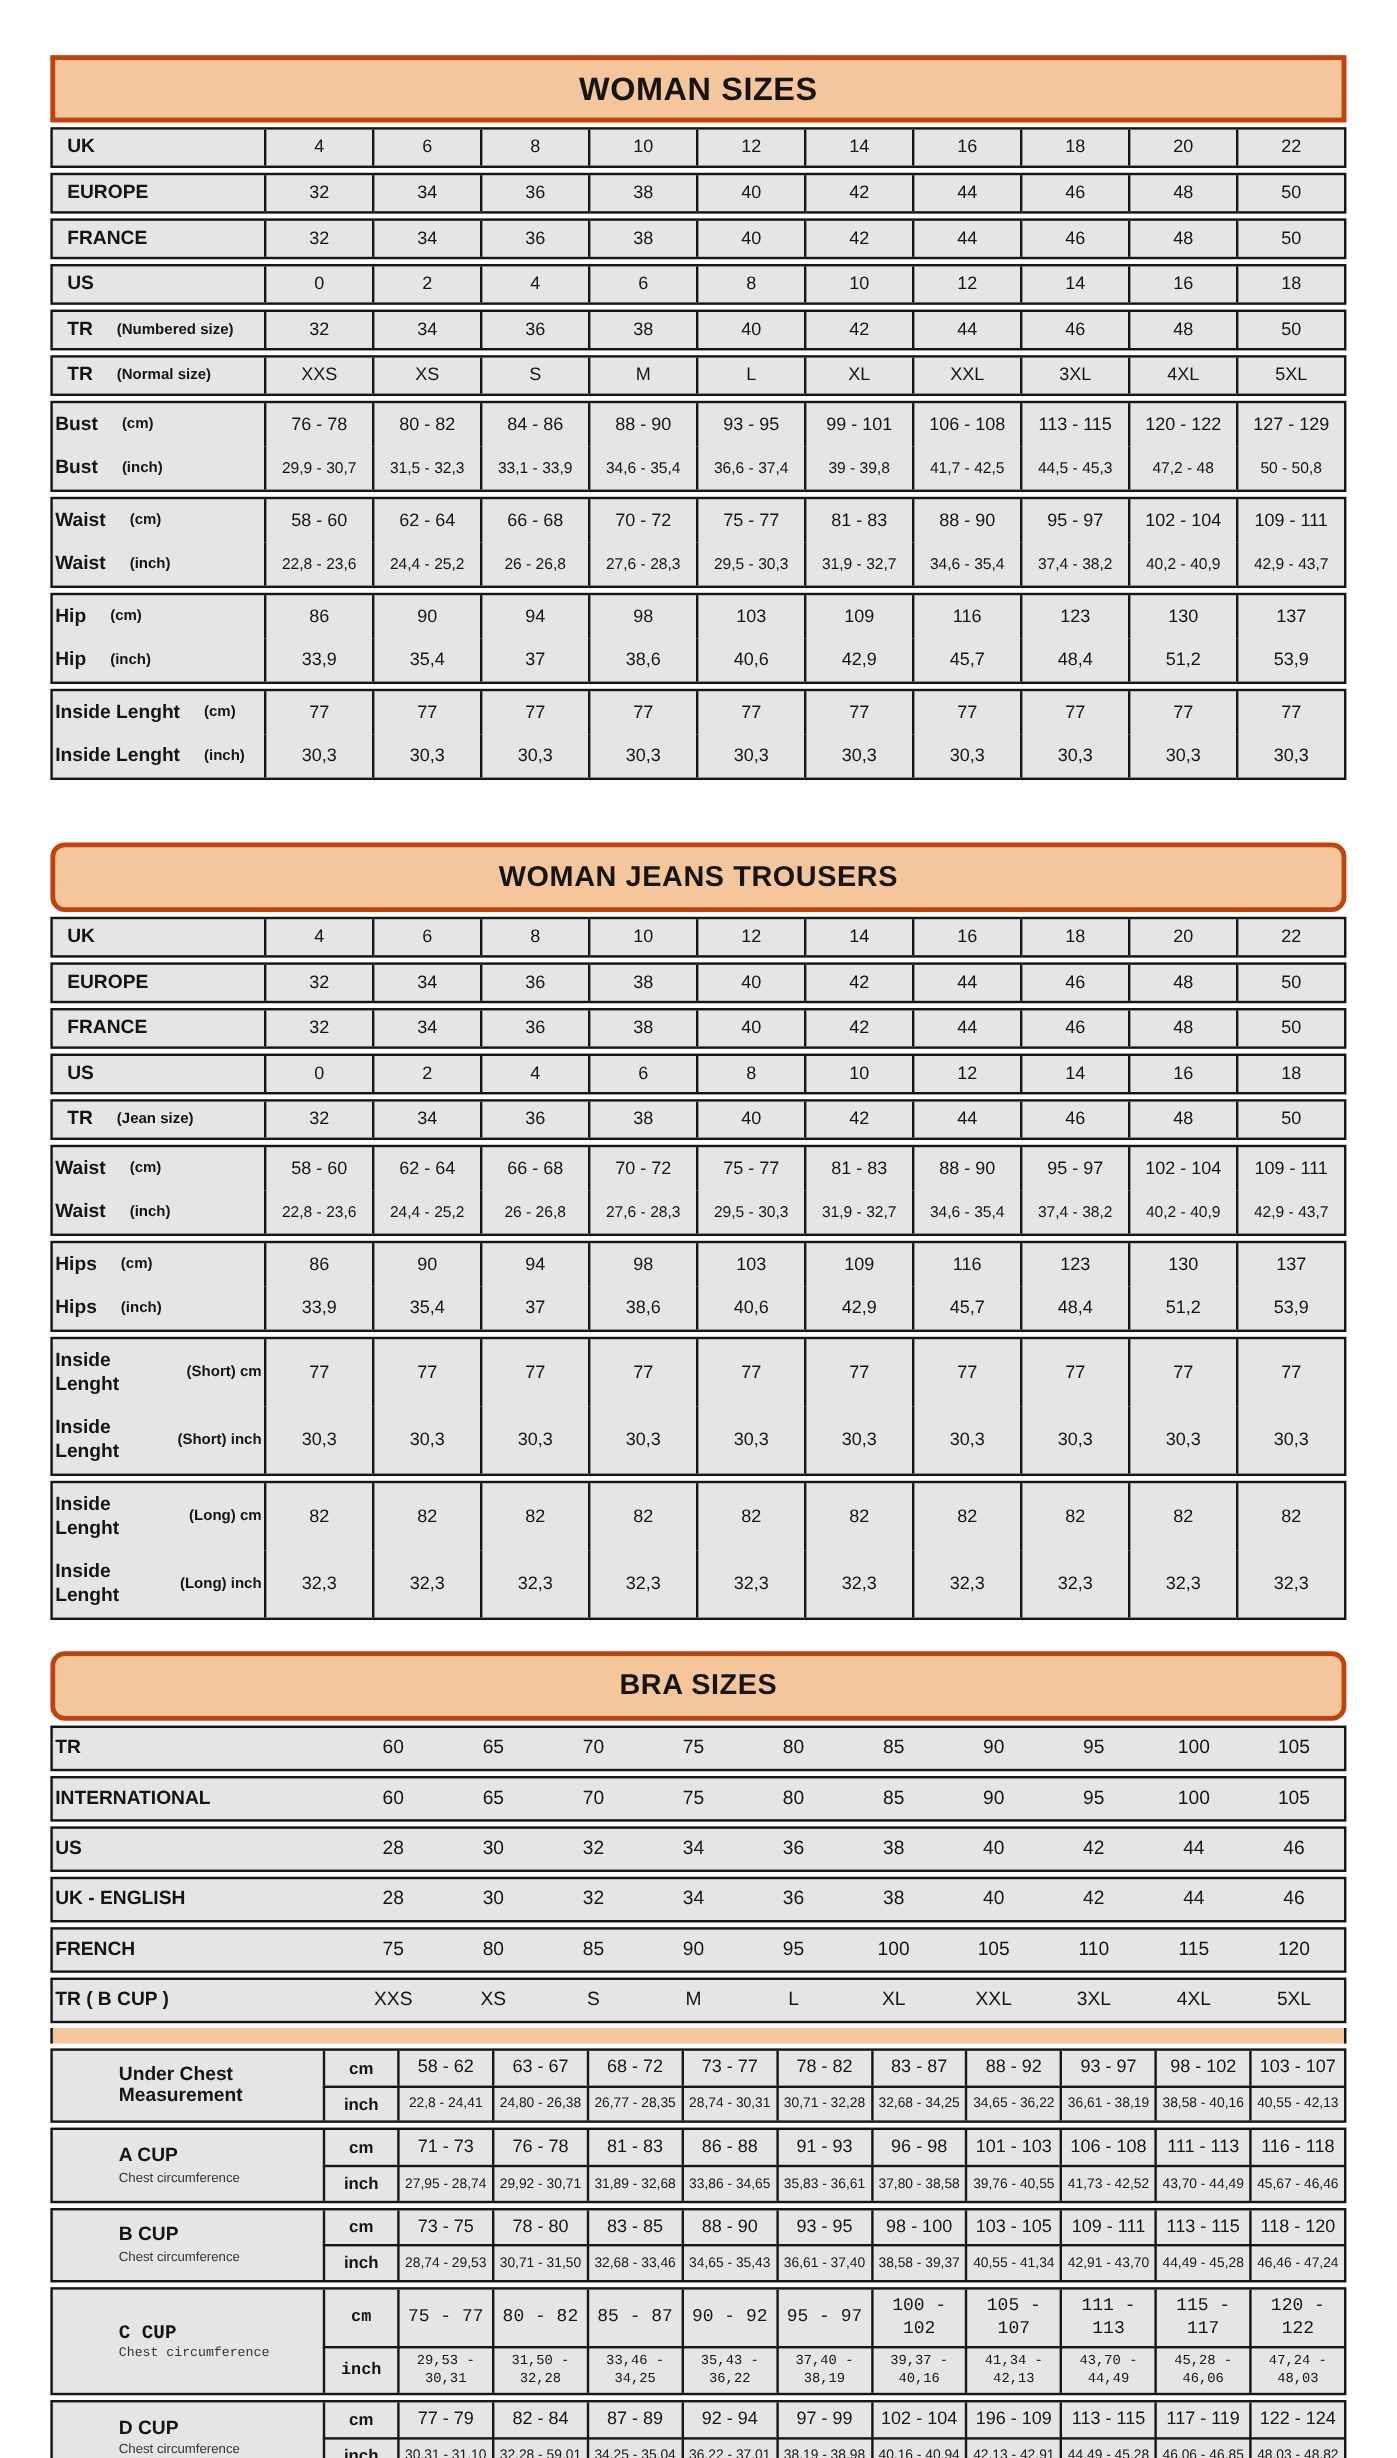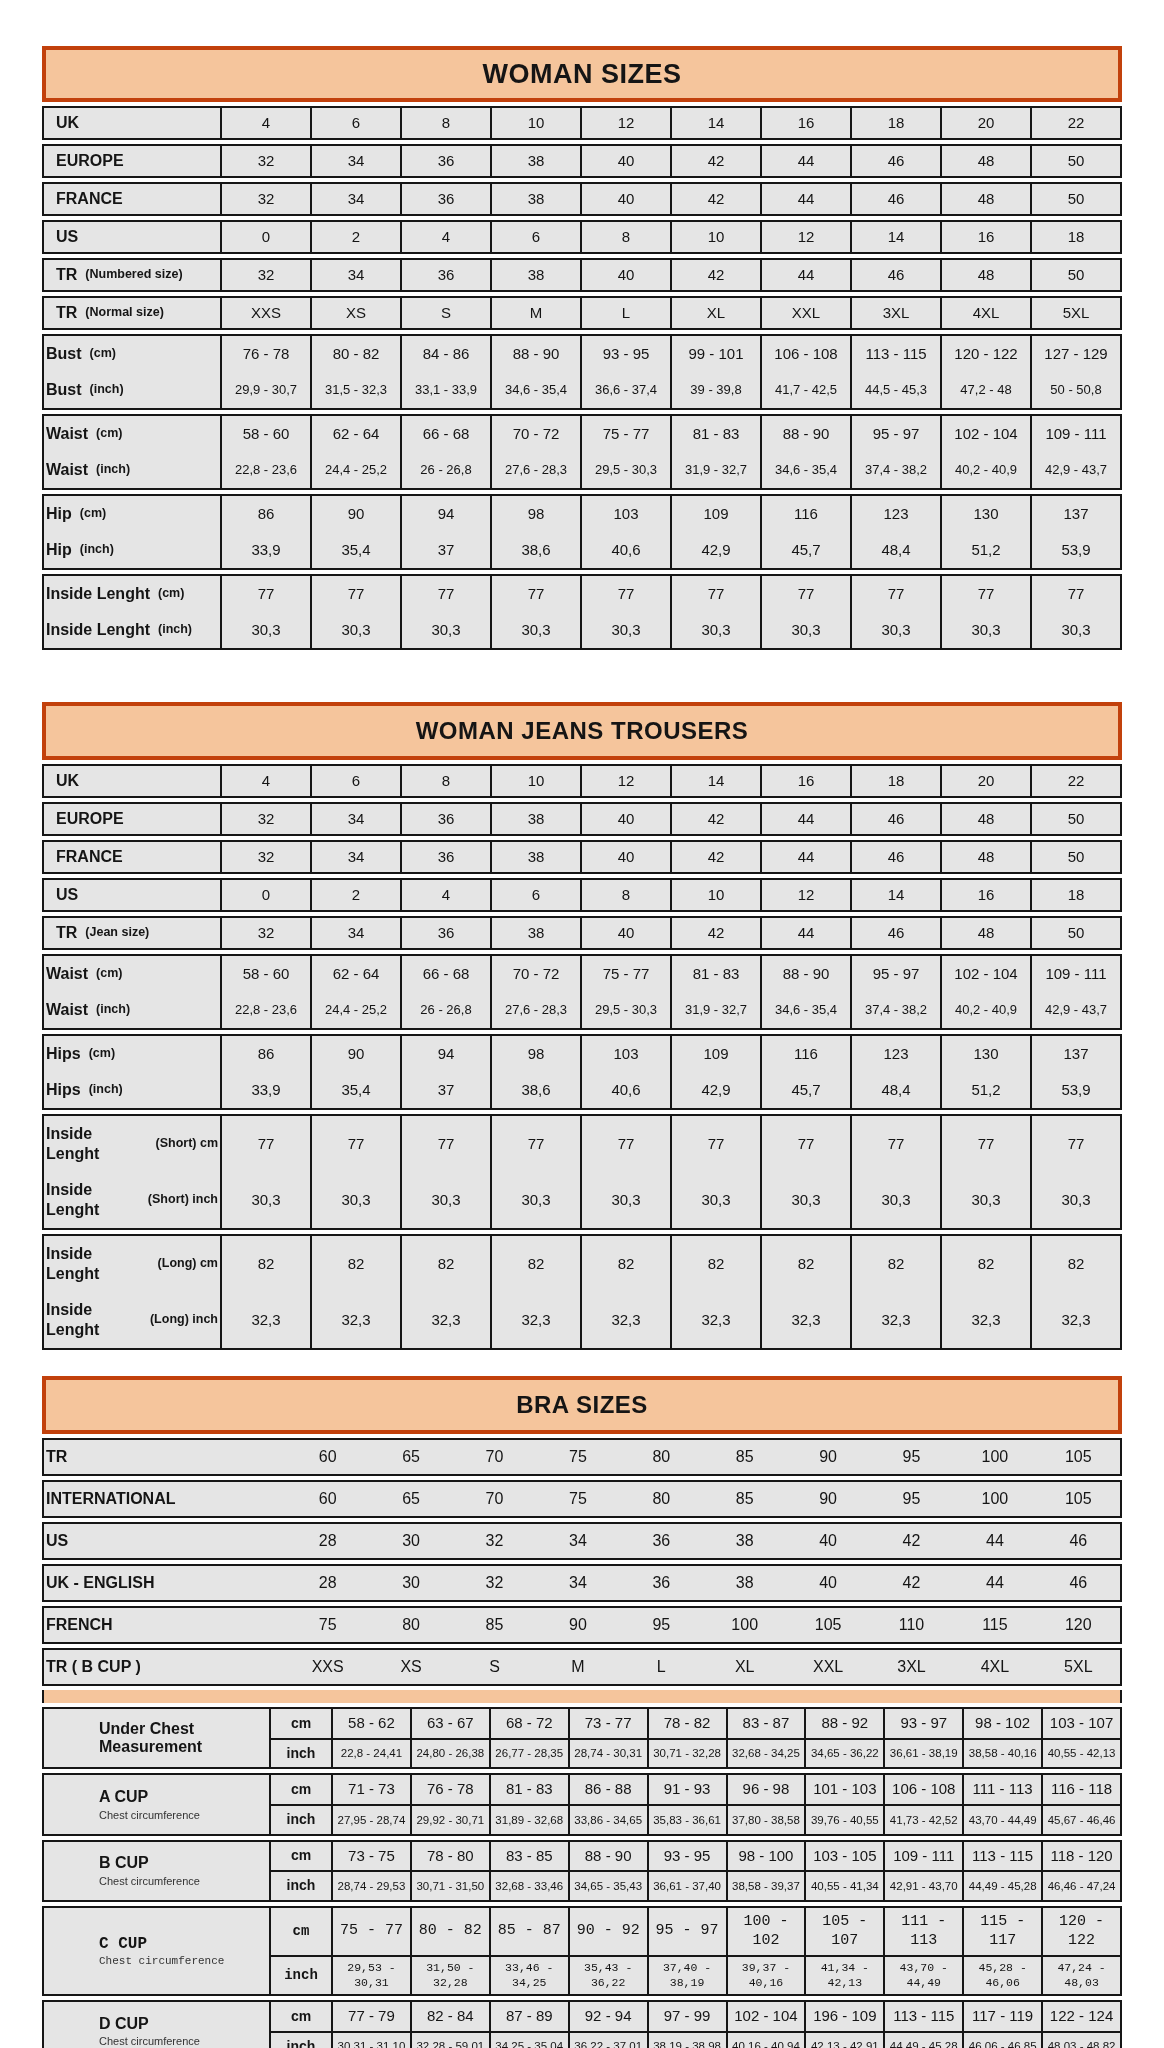--- a/index.html
+++ b/index.html
@@ -8,37 +8,37 @@
     font-family:"Liberation Sans", sans-serif; color:#151515;
     padding:46px 42px 30px 42px;
   }
   .tbl{width:1080px; box-sizing:border-box;}
   .thead{
     border:4px solid #c2410c; background:var(--peach,#f5c59c);
     text-align:center; padding:9px 4px 8px 4px;
   }
   .thead .title{font-weight:bold; font-size:27px; letter-spacing:.5px;}
   .thead .subtitle{font-weight:bold; font-size:14px; margin-top:2px;}
-  .thead.compact{padding:11px 4px;}
+  .thead.compact{padding:11px 4px;border-radius:12px;}
   .thead.compact .title{font-size:24px;}
   .group{border:2px solid #161616; margin-top:4px; background:#e5e5e5;}
   .row{display:grid; align-items:stretch;}
   .cell{
     display:flex; align-items:center; justify-content:center;
     text-align:center; padding:5px 2px; font-size:15px; line-height:1.25;
     box-sizing:border-box;
   }
   .cell.v{border-left:2px solid #161616;}
   .cell.sm{font-size:13px;}
   .cell.xs{font-size:11.5px; padding:4px 1px;}
   .cell.label{
     justify-content:flex-start; text-align:left; padding-left:12px;
     font-weight:bold; font-size:16px;
   }
-  .cell.label .note{font-weight:bold; font-size:12.5px; margin-left:8px; white-space:nowrap;}
+  .cell.label .note{font-weight:bold; font-size:12.5px; margin-left:20px; white-space:nowrap;}
   .grow .cell{padding:8px 2px;}
   
   .sizerow .cell{padding:7px 2px; font-size:16px;}
   .band{height:13px; background:var(--peach,#f5c59c); margin-top:4px; border-left:2px solid #161616; border-right:2px solid #161616;}
   .cupgrid{display:grid;padding-left:45px;}
   .cupgrid .cuplabel{
     grid-row:1 / span 2; display:flex; flex-direction:column; justify-content:center;
     padding:4px 4px 4px 10px; box-sizing:border-box;
   }
   .cupgrid .cuplabel .main{font-weight:bold; font-size:16px; line-height:1.15;}

